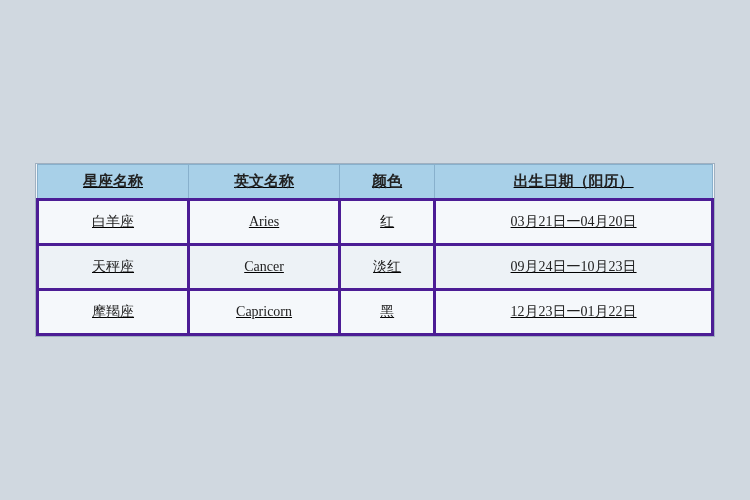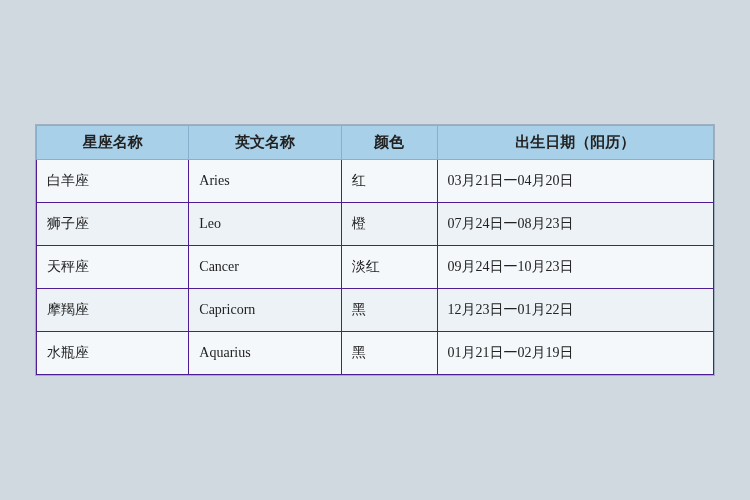--- a/index.html
+++ b/index.html
@@ -13,34 +13,35 @@
       font-family: "SimSun", "宋体", serif;
     }
     .table-container {
       background-color: #f0f4f8;
       border: 1px solid #a0b0c0;
       width: 680px;
     }
     table {
       width: 100%;
       border-collapse: collapse;
+      text-decoration: underline;
     }
     thead tr th {
       background-color: #a8d0e8;
       border: 1px solid #88b0cc;
       padding: 7px 10px;
       text-align: center;
       font-size: 15px;
       font-weight: bold;
       color: #222;
     }
     tbody tr td {
-      border: 1px solid #4c1d95;
+      border: 3px solid #4c1d95;
       padding: 12px 10px;
-      text-align: left;
+      text-align: center;
       font-size: 14px;
       color: #222;
       background-color: #f5f8fb;
     }
     tbody tr:nth-child(even) td {
       background-color: #edf2f6;
     }
   </style>
 </head>
 <body>
@@ -56,38 +57,26 @@
         </tr>
     </thead>
     <tbody>
     <tr>
           <td>白羊座</td>
           <td>Aries</td>
           <td>红</td>
           <td>03月21日一04月20日</td>
         </tr>
         <tr>
-          <td>狮子座</td>
-          <td>Leo</td>
-          <td>橙</td>
-          <td>07月24日一08月23日</td>
-        </tr>
-        <tr>
           <td>天秤座</td>
           <td>Cancer</td>
           <td>淡红</td>
           <td>09月24日一10月23日</td>
         </tr>
         <tr>
           <td>摩羯座</td>
           <td>Capricorn</td>
           <td>黑</td>
           <td>12月23日一01月22日</td>
         </tr>
-        <tr>
-          <td>水瓶座</td>
-          <td>Aquarius</td>
-          <td>黑</td>
-          <td>01月21日一02月19日</td>
-        </tr>
       </tbody>
   </table>
 </div>
 
 </body></html>

